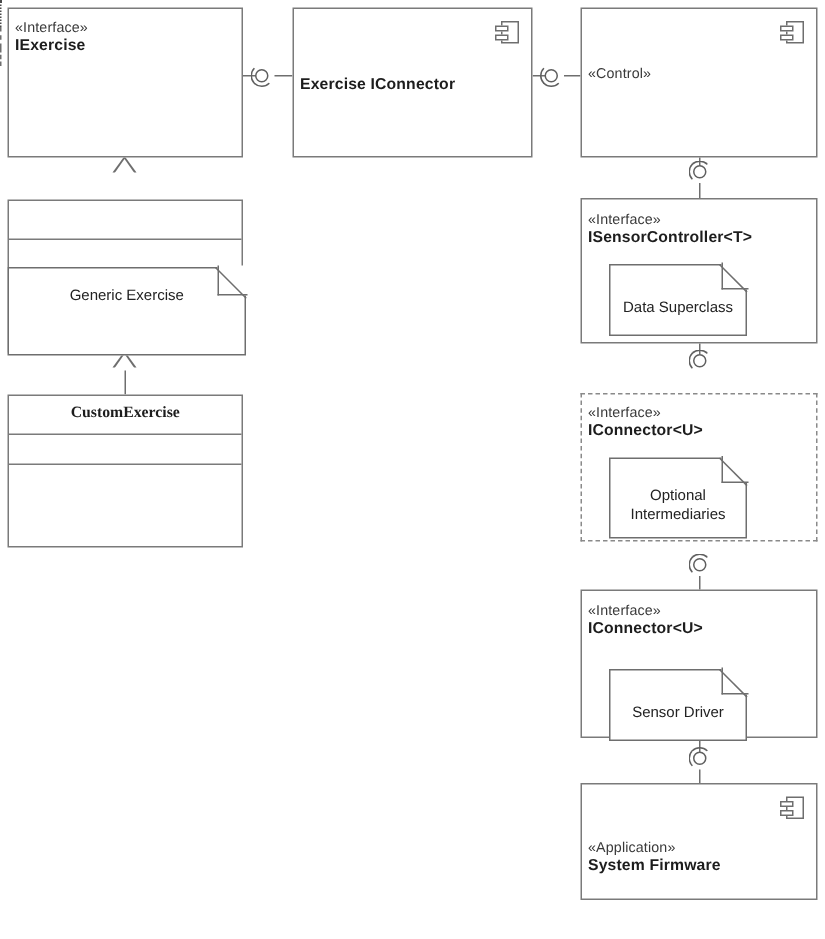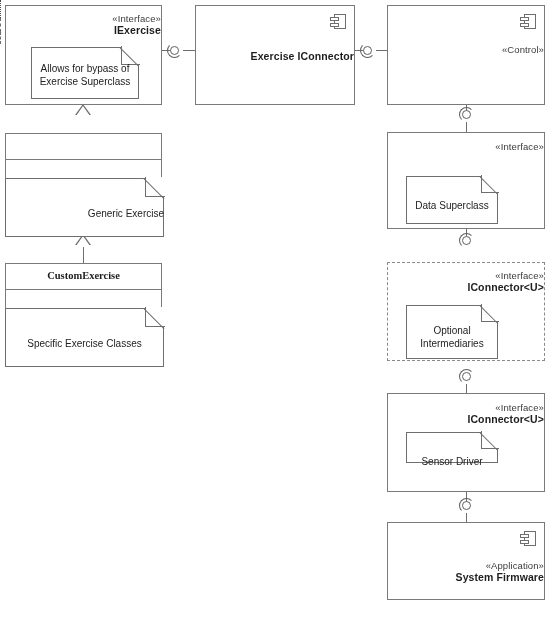--- a/index.html
+++ b/index.html
@@ -17,21 +17,21 @@
     background:#ffffff;
     box-sizing:border-box;
   }
   .box.dashed{
     border:1px dashed #8a8a8a;
   }
 
   
   .titleblock{
     position:absolute;left:4px;right:0;
-    text-align:right;
+    text-align:left;
     line-height:1.18;
   }
   .stereo{
     font-size:9.5px;
     color:#3a3a3a;
     display:block;
     letter-spacing:.1px;
   }
   .cname{
     font-size:10.5px;
@@ -189,27 +189,20 @@
   <div class="line vline" style="left:466px;top:492px;height:10px;"></div>
   <div class="line vline" style="left:466px;top:513px;height:10px;"></div>
   <div class="ball" style="left:462px;top:501px;"></div>
   <div class="socket open-bottom" style="left:459px;top:498px;"></div>
 
   <div class="box" style="left:5px;top:5px;width:157px;height:100px;">
     <div class="titleblock" style="top:7px;">
       <span class="stereo">«Interface»</span>
       <span class="cname">IExercise</span>
     </div>
-    <div class="note" style="left:25px;top:41px;width:108px;height:52px;">
-      <div class="body"></div>
-      <div class="fold-cut" style="width:19px;height:19px;"></div>
-      <div class="fold-hyp" style="left:89px;top:0px;width:27px;height:1px;transform:rotate(45deg);"></div>
-      <div class="ntext" style="top:16px;">Allows for bypass of</div>
-      <div class="ntext" style="top:29px;">Exercise Superclass</div>
-    </div>
   </div>
 
   <div class="box" style="left:195px;top:5px;width:160px;height:100px;">
     <div class="compicon" style="right:8px;top:8px;">
       <div class="main"></div>
       <div class="tab t1"></div>
       <div class="tab t2"></div>
     </div>
     <div class="titleblock" style="top:44px;">
       <span class="cname">Exercise IConnector</span>
@@ -227,39 +220,34 @@
     </div>
   </div>
 
   <div class="box" style="left:5px;top:133px;width:157px;height:102px;">
     <div class="divider" style="top:25px;"></div>
     <div class="divider" style="top:45px;"></div>
     <div class="note" style="left:-1px;top:44px;width:159px;height:59px;">
       <div class="body"></div>
       <div class="fold-cut" style="width:20px;height:20px;"></div>
       <div class="fold-hyp" style="left:139px;top:0px;width:29px;height:1px;transform:rotate(45deg);"></div>
-      <div class="ntext" style="top:30px;text-align:right;">Generic Exercise</div>
+      <div class="ntext" style="top:14px;">Generic Exercise</div>
     </div>
   </div>
 
   <div class="box" style="left:5px;top:263px;width:157px;height:102px;">
     <div class="clsname" style="top:6px;font-family:Liberation Serif, serif;">CustomExercise</div>
     <div class="divider" style="top:25px;"></div>
     <div class="divider" style="top:45px;"></div>
-    <div class="note" style="left:-1px;top:44px;width:159px;height:59px;">
-      <div class="body"></div>
-      <div class="fold-cut" style="width:20px;height:20px;"></div>
-      <div class="fold-hyp" style="left:139px;top:0px;width:29px;height:1px;transform:rotate(45deg);"></div>
-      <div class="ntext" style="top:30px;">Specific Exercise Classes</div>
-    </div>
   </div>
 
   <div class="box" style="left:387px;top:132px;width:158px;height:97px;">
     <div class="titleblock" style="top:8px;">
       <span class="stereo">«Interface»</span>
+      <span class="cname">ISensorController&lt;T&gt;</span>
     </div>
     <div class="note" style="left:18px;top:43px;width:92px;height:48px;">
       <div class="body"></div>
       <div class="fold-cut" style="width:18px;height:18px;"></div>
       <div class="fold-hyp" style="left:74px;top:0px;width:26px;height:1px;transform:rotate(45deg);"></div>
       <div class="ntext" style="top:24px;">Data Superclass</div>
     </div>
   </div>
 
   <div class="box dashed" style="left:387px;top:262px;width:158px;height:99px;">
@@ -274,21 +262,21 @@
       <div class="ntext" style="top:20px;">Optional</div>
       <div class="ntext" style="top:33px;">Intermediaries</div>
     </div>
   </div>
 
   <div class="box" style="left:387px;top:393px;width:158px;height:99px;">
     <div class="titleblock" style="top:8px;">
       <span class="stereo">«Interface»</span>
       <span class="cname">IConnector&lt;U&gt;</span>
     </div>
-    <div class="note" style="left:18px;top:38px;width:92px;height:31px;">
+    <div class="note" style="left:18px;top:52px;width:92px;height:48px;">
       <div class="body"></div>
       <div class="fold-cut" style="width:18px;height:18px;"></div>
       <div class="fold-hyp" style="left:74px;top:0px;width:26px;height:1px;transform:rotate(45deg);"></div>
       <div class="ntext" style="top:24px;">Sensor Driver</div>
     </div>
   </div>
 
   <div class="box" style="left:387px;top:522px;width:158px;height:78px;">
     <div class="compicon" style="right:8px;top:8px;">
       <div class="main"></div>

